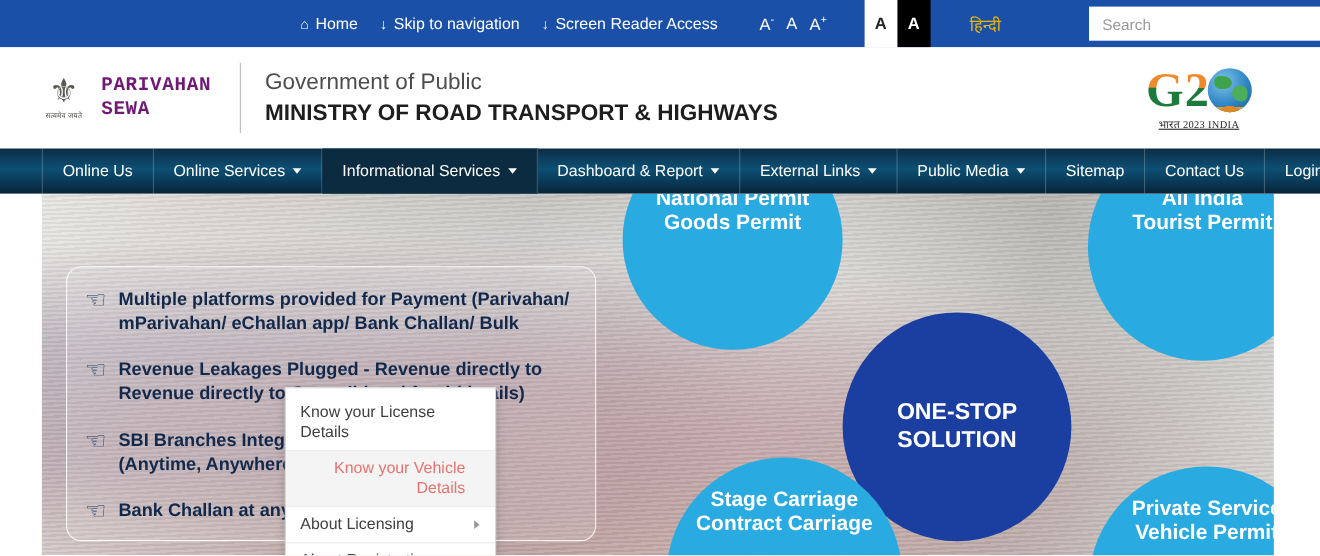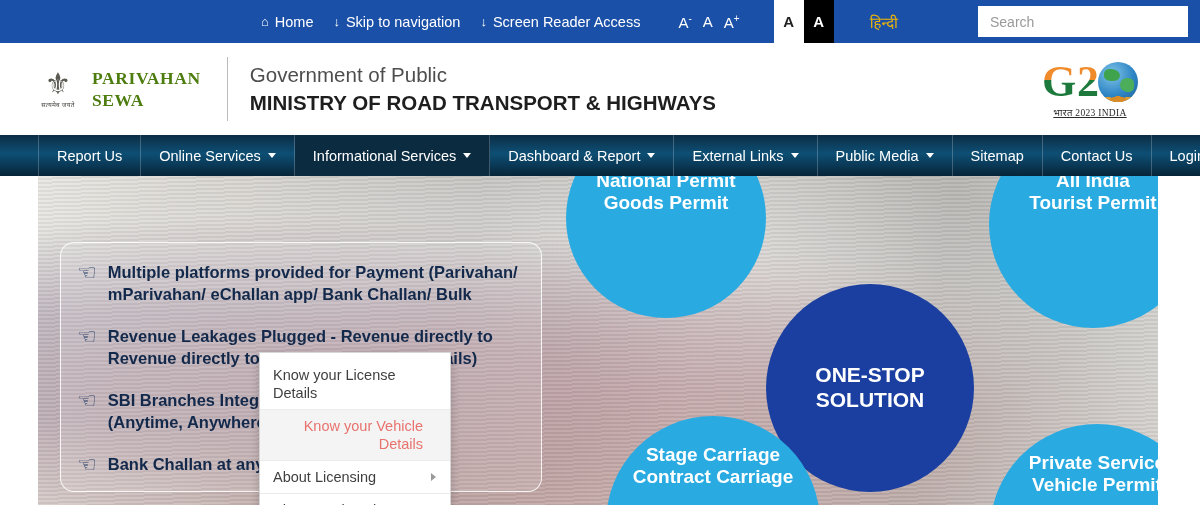--- a/index.html
+++ b/index.html
@@ -45,21 +45,21 @@
   .contrast-group { display: flex; align-items: center; margin-left: 14px; }
   .contrast-box {
     width: 30px; height: 43px;
     display: flex; align-items: center; justify-content: center;
     font-size: 15px; font-weight: bold; cursor: pointer;
   }
   .contrast-white { background: #ffffff; color: #222222; }
   .contrast-black { background: #000000; color: #ffffff; }
   .hindi { color: #eab308; font-size: 15px; margin-left: 16px; cursor: pointer; }
   .searchwrap {
-    margin-left: 60px; margin-right: 12px;
+    margin-left: 60px; margin-right: 0;
     height: 42px; display: flex; align-items: center;
   }
   .searchbox {
     width: 210px; height: 31px;
     border: none; outline: none;
     background: #ffffff;
     font-size: 14px; color: #555;
     padding: 0 12px;
     font-family: "Liberation Sans", sans-serif;
   }
@@ -72,22 +72,22 @@
     display: flex;
     align-items: center;
     padding: 0 36px 0 36px;
     position: relative;
   }
   .emblem-block { display: flex; align-items: center; gap: 12px; }
   .emblem { width: 44px; text-align: center; }
   .emblem-glyph { font-size: 30px; line-height: 30px; color: #5a5a52; }
   .emblem-motto { font-size: 6.5px; color: #4a4a44; letter-spacing: .2px; margin-top: 1px; }
   .brandname {
-    font-family: Liberation Serif, serif;
-    font-weight: bold; font-size: 17.5px; color: #4d7c0f;
+    font-family: Liberation Mono, monospace;
+    font-weight: bold; font-size: 17.5px; color: #701a75;
     letter-spacing: .6px; line-height: 22px;
   }
   .divider-v { width: 1px; height: 64px; background: #bcbcbc; margin: 0 22px 0 26px; }
   .gov-text { display: flex; flex-direction: column; justify-content: center; }
   .gov-line1 { font-size: 20.5px; color: #4d4d4d; line-height: 28px; font-weight: normal; }
   .gov-line2 { font-size: 20.5px; color: #1e1e1e; font-weight: bold; line-height: 28px; }
   .g20 { margin-left: auto; width: 148px; text-align: center; }
   .g20-row { display: flex; align-items: center; justify-content: center; gap: 1px; }
   .g20-g {
     font-family: "Liberation Serif", serif; font-size: 44px; font-weight: bold;
@@ -316,21 +316,21 @@
       <span class="g20-globe">
         <span class="g20-lotus"></span>
       </span>
     </div>
     <div class="g20-sub">भारत 2023 INDIA</div>
   </div>
 </div>
 
 <div class="navbar">
   <div class="navitem">
-    <span>Report Us</span>
+    <span>Online Us</span>
   </div>
   <div class="navitem">
     <span>Online Services</span>
     <span class="caret"></span>
   </div>
   <div class="navitem active">
     <span>Informational Services</span>
     <span class="caret"></span>
   </div>
   <div class="navitem">

